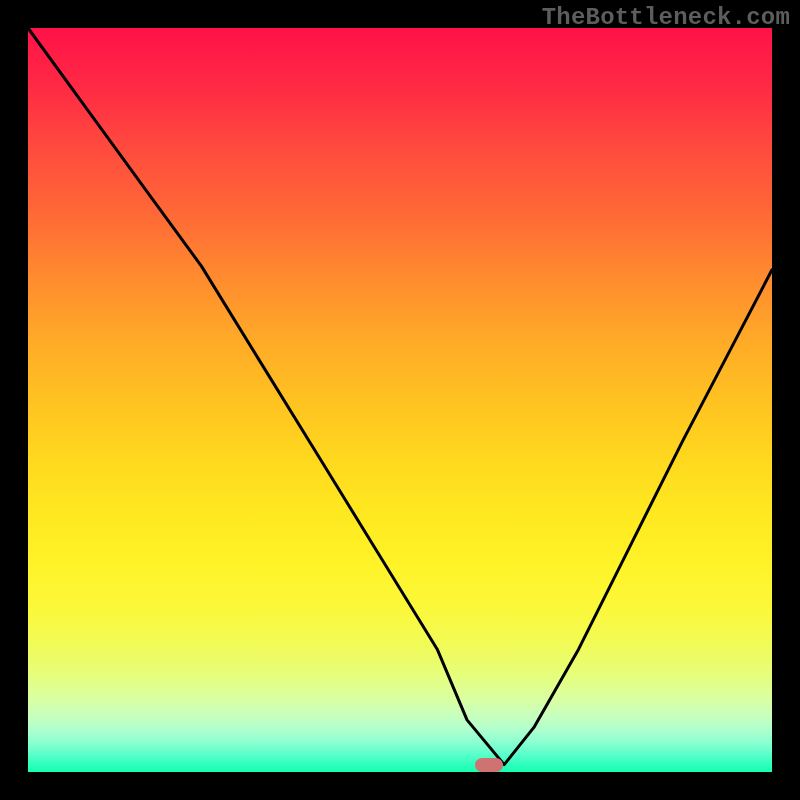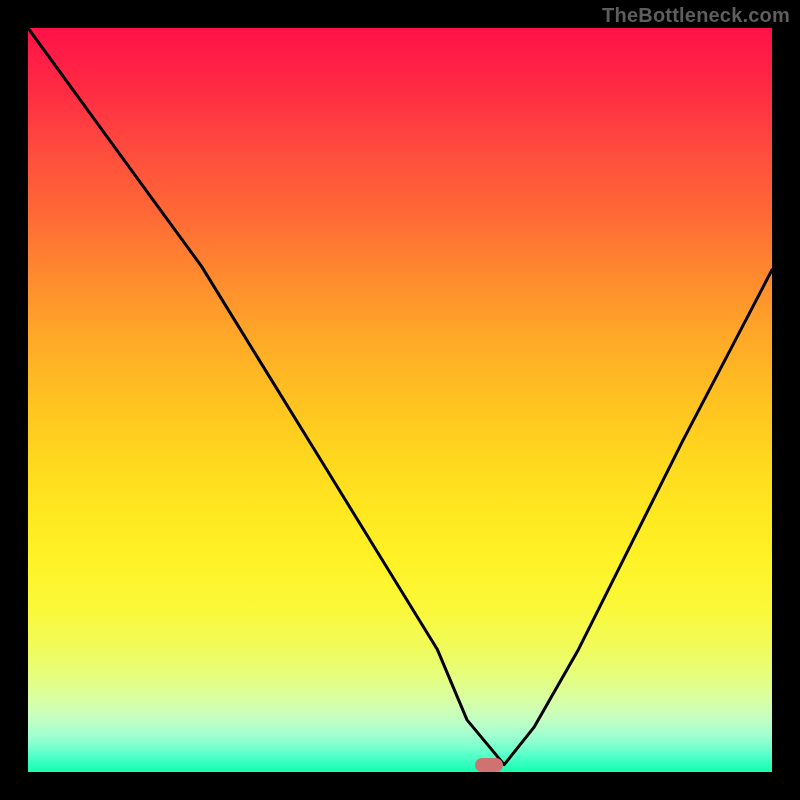--- a/index.html
+++ b/index.html
@@ -42,22 +42,22 @@
       #8cffd1 96%,
       #5effcb 97.5%,
       #2effbc 99%,
       #16ffb0 100%
     );
   }
   .watermark {
     position: absolute;
     top: 4px;
     right: 10px;
-    font-family: Liberation Sans, sans-serif;
-    font-size: 20px;
+    font-family: Liberation Mono, monospace;
+    font-size: 24px;
     font-weight: bold;
     color: #5d5d5d;
     letter-spacing: 0.2px;
     user-select: none;
   }
   svg.curve {
     position: absolute;
     left: 28px;
     top: 28px;
     width: 744px;

